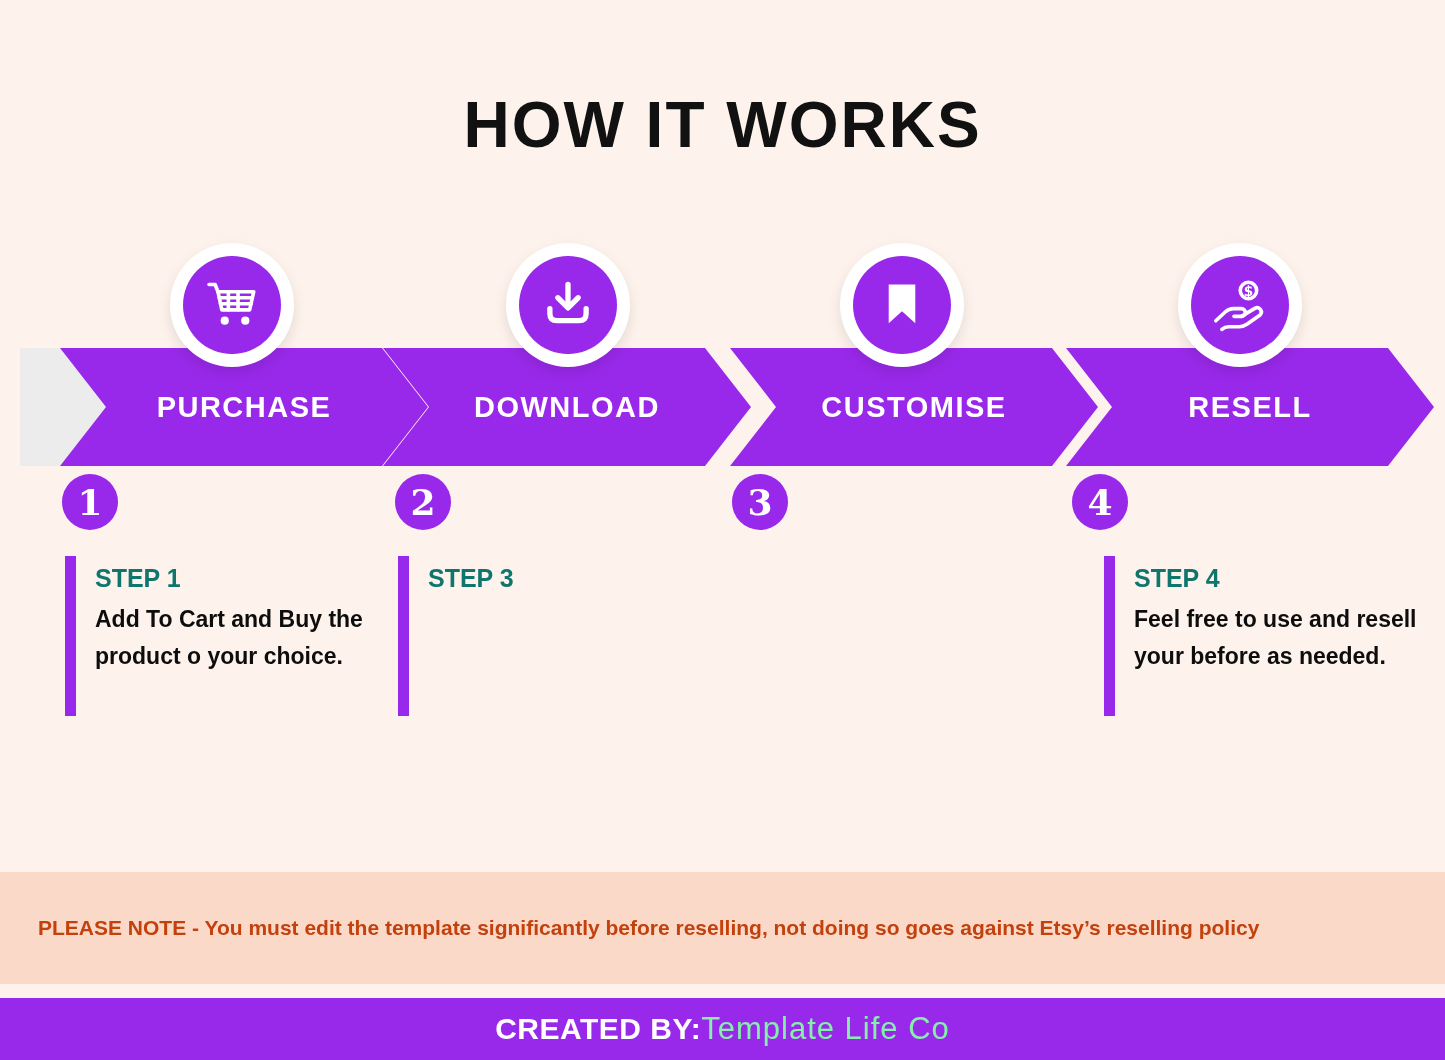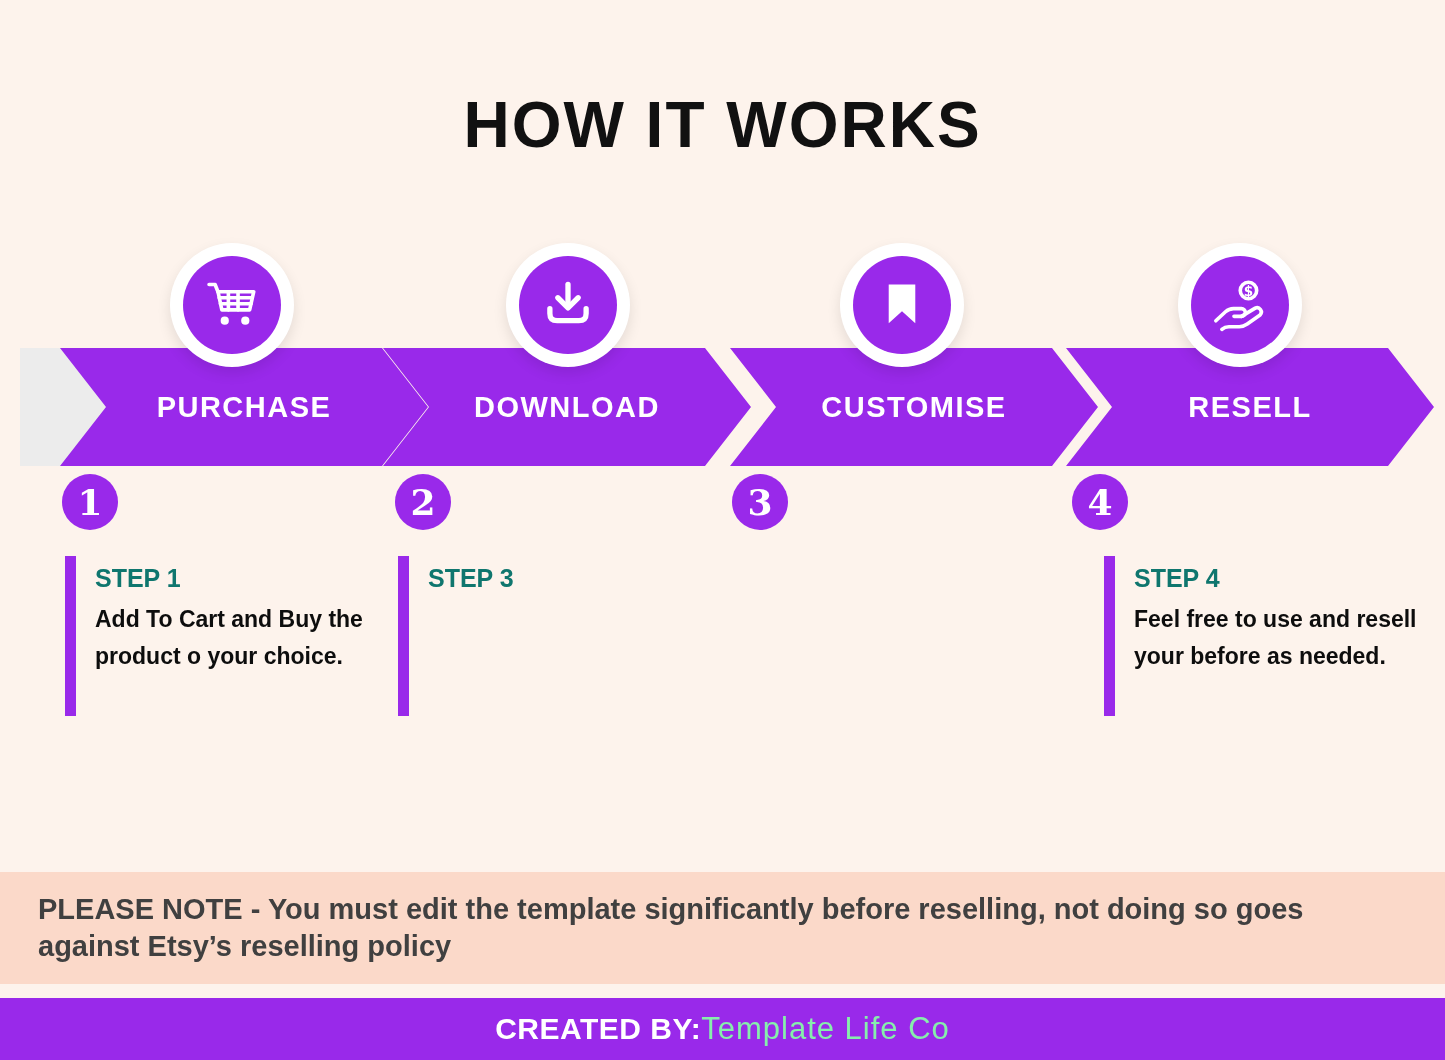--- a/index.html
+++ b/index.html
@@ -63,21 +63,21 @@
   .step-desc{
     color:#0d0d0d;font-size:23px;font-weight:700;line-height:1.6;margin:0;
   }
   .note-band{
     position:absolute;left:0;top:872px;width:100%;height:112px;
     background:#fbd9c9;
     display:flex;align-items:center;
   }
   .note-text{
     margin:0 38px;
-    font-size:29px;font-weight:700;color:#404040;line-height:1.28;
+    font-size:21px;font-weight:700;color:#c2410c;line-height:1.28;
     max-width:1370px;
   }
   .note-text .note-label{font-weight:800;}
   .footer-band{
     position:absolute;left:0;top:998px;width:100%;height:62px;
     background:#9929ea;
     display:flex;align-items:center;justify-content:center;
   }
   .footer-label{color:#fff;font-size:30px;font-weight:800;letter-spacing:0.5px;}
   .footer-brand{color:#86efac;font-size:31px;font-weight:400;letter-spacing:1px;}

